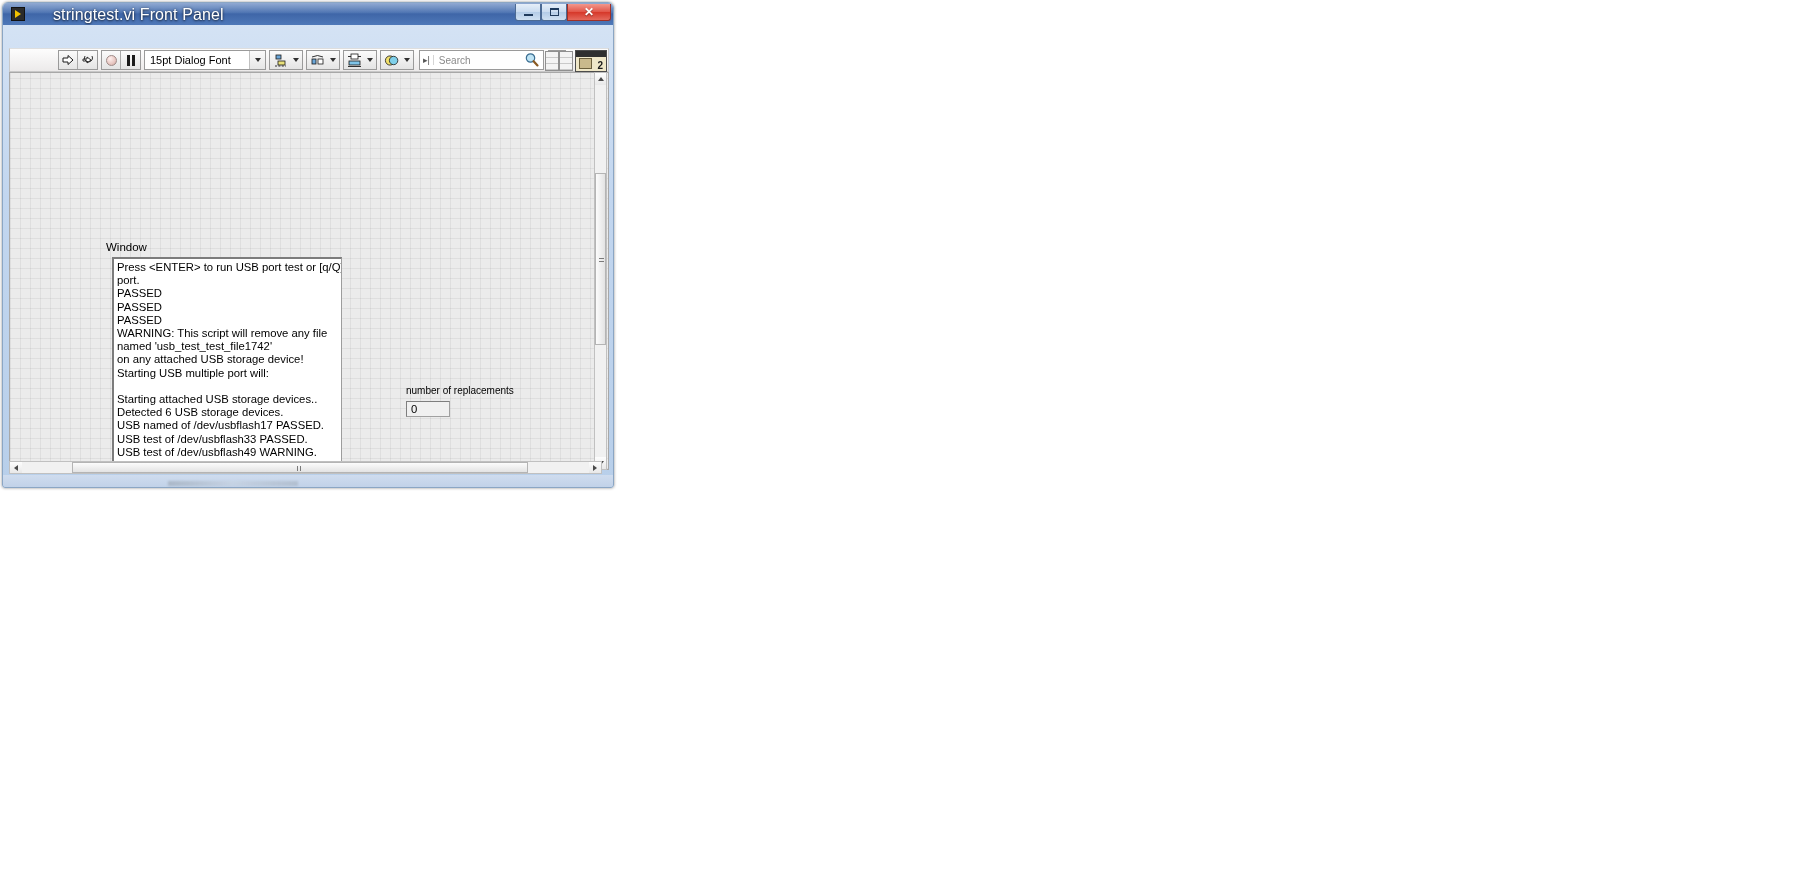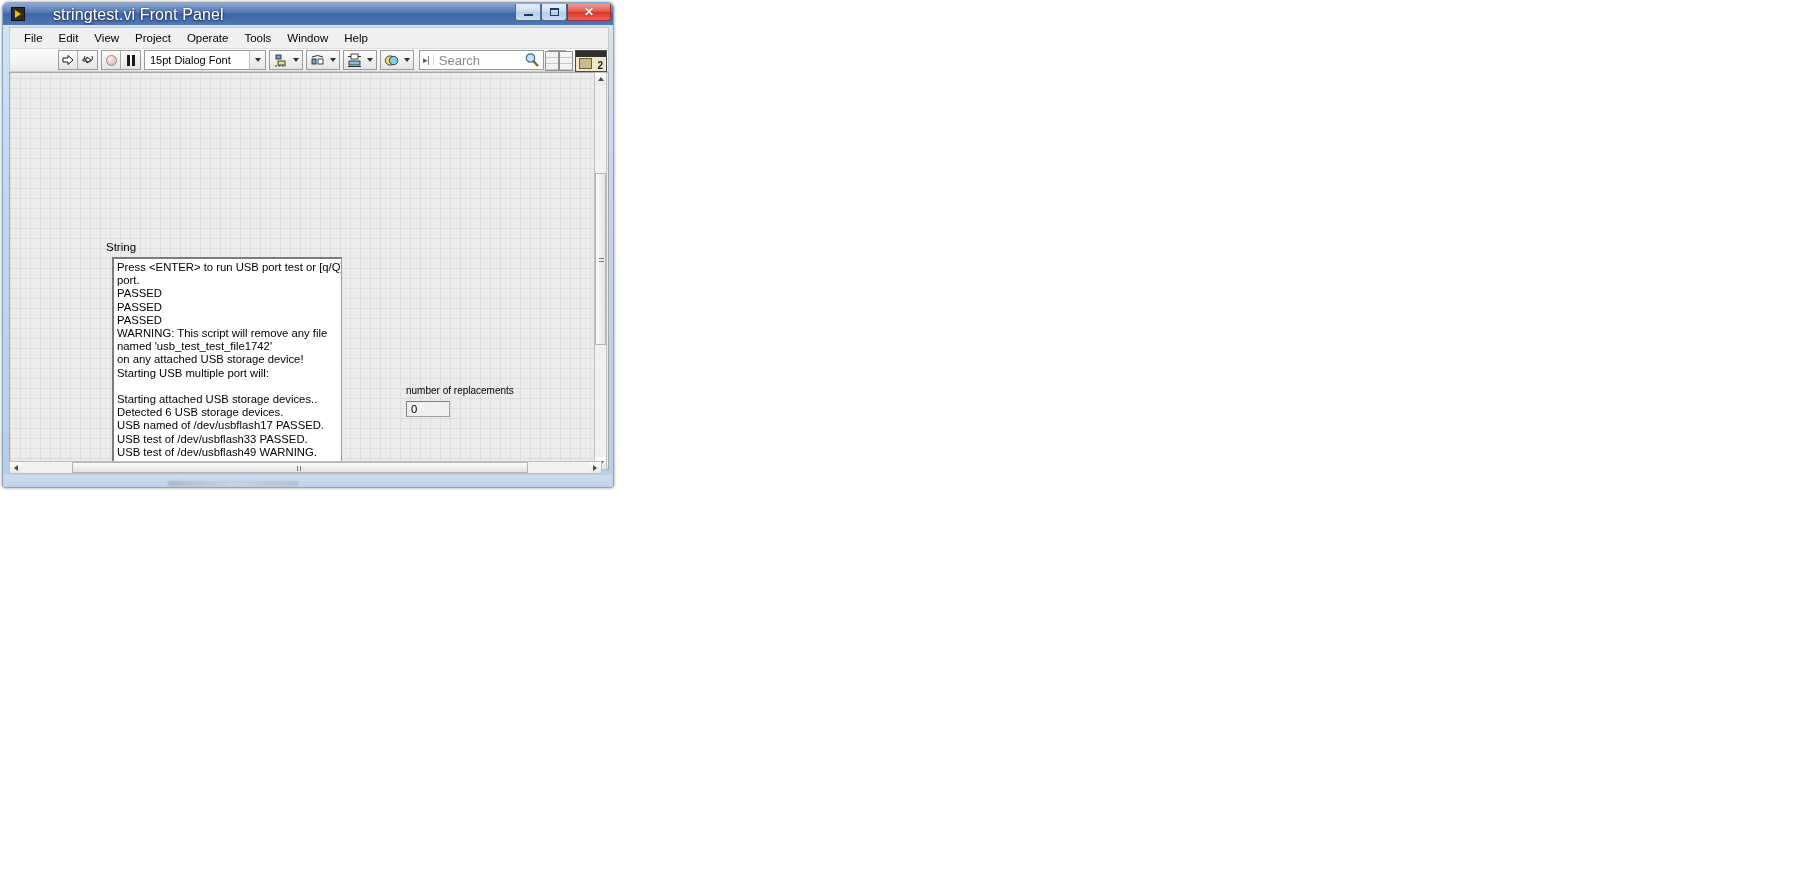--- a/index.html
+++ b/index.html
@@ -224,21 +224,21 @@
     border: 1px solid #9a9a9a;
     background: #ffffff;
     margin-left: 2px;
     box-sizing: border-box;
   }
   .search-box .pre {
     font-size: 9px; color: #555; padding: 0 3px 0 3px;
     border-right: 1px solid #d5d5d5;
   }
   .search-box .ph {
-    font-size: 13px; color: #8a8a8a; padding-left: 5px; flex: 1;
+    font-size: 10px; color: #8a8a8a; padding-left: 5px; flex: 1;
   }
   .help-btn {
     width: 18px; height: 20px;
     border: 1px solid #9a9a9a;
     background: linear-gradient(to bottom, #fbfbfb, #e4e4e4);
     display: flex; align-items: center; justify-content: center;
     margin-left: 4px;
     box-sizing: border-box;
     font-size: 12px; font-weight: bold;
     color: #e2b100;
@@ -428,30 +428,20 @@
       </div>
       <div class="win-btn max">
         <div class="glyph-max"></div>
       </div>
       <div class="win-btn close">
         <div class="glyph-close">✕</div>
       </div>
     </div>
   </div>
 
-  <div class="menubar">
-    <div class="menu-item">File</div>
-    <div class="menu-item">Edit</div>
-    <div class="menu-item">View</div>
-    <div class="menu-item">Project</div>
-    <div class="menu-item">Operate</div>
-    <div class="menu-item">Tools</div>
-    <div class="menu-item">Window</div>
-    <div class="menu-item">Help</div>
-  </div>
 
   <div class="toolbar">
 
     <div class="tb-group">
       <div class="tb-btn">
         <svg width="14" height="14" viewBox="0 0 14 14">
           <path d="M2 5 H7 V2.5 L12 7 L7 11.5 V9 H2 Z" fill="#ffffff" stroke="#1b1b1b" stroke-width="1"></path>
         </svg>
       </div>
       <div class="tb-btn">
@@ -561,21 +551,21 @@
       <div class="vi-icon">
         <div class="top-bar"></div>
         <div class="blob"></div>
         <div class="num">2</div>
       </div>
     </div>
   </div>
 
   <div class="panel">
 
-    <div class="string-label">String</div>
+    <div class="string-label">Window</div>
     <div class="string-control" id="string-lines">
         <div class="line">Press &lt;ENTER&gt; to run USB port test or [q/Q] to</div>
         <div class="line">port.</div>
         <div class="line">PASSED</div>
         <div class="line">PASSED</div>
         <div class="line">PASSED</div>
         <div class="line">WARNING: This script will remove any file</div>
         <div class="line">named 'usb_test_test_file1742'</div>
         <div class="line">on any attached USB storage device!</div>
         <div class="line">Starting USB multiple port will:</div>

